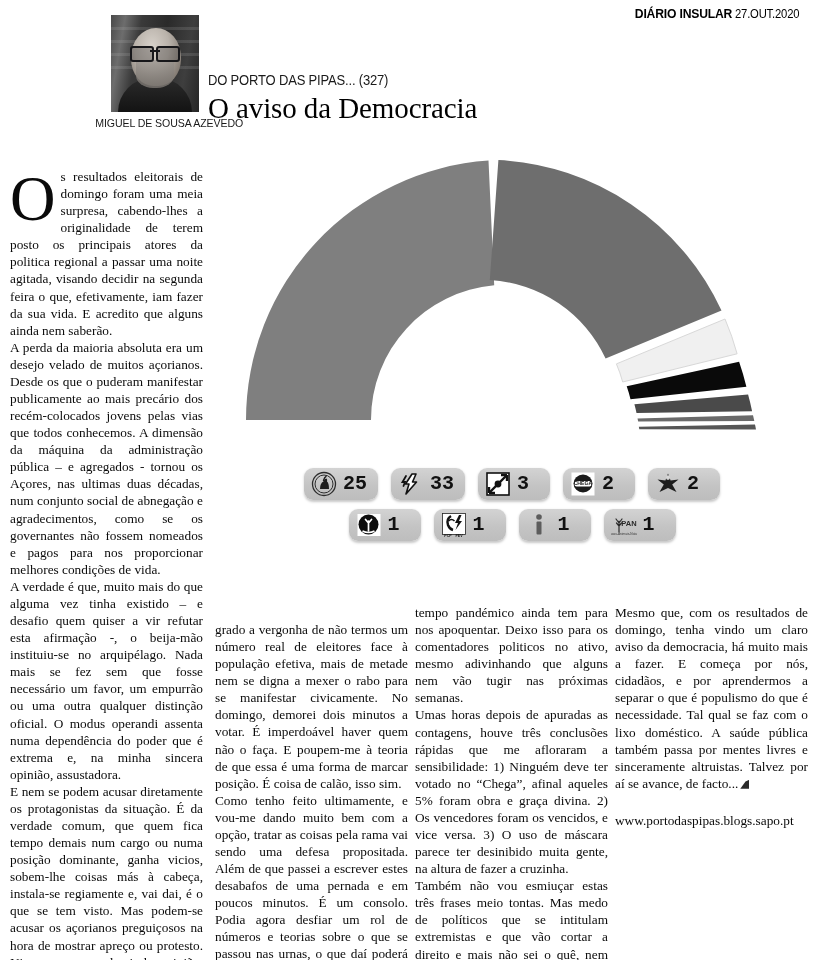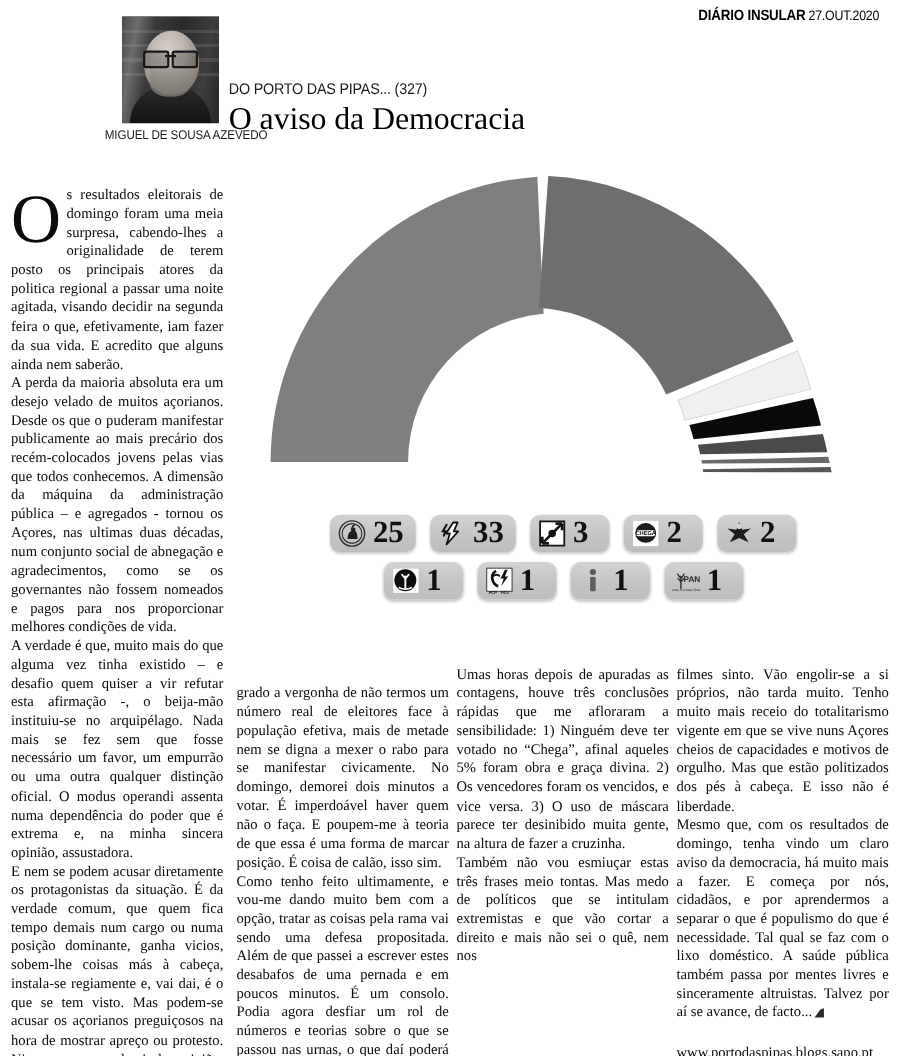--- a/index.html
+++ b/index.html
@@ -189,23 +189,23 @@
     display: flex;
     align-items: center;
     gap: 6px;
     background: linear-gradient(180deg, #d3d3d3 0%, #c4c4c4 55%, #bdbdbd 100%);
     border-radius: 9px;
     padding: 3px 11px 3px 7px;
     box-shadow: 0 1.5px 2.5px rgba(0,0,0,0.22);
     min-width: 54px;
   }
   .badge .seats {
-    font-family: Liberation Serif, serif;
+    font-family: Liberation Mono, monospace;
     font-weight: bold;
-    font-size: 28px;
+    font-size: 20px;
     line-height: 1;
     color: #111;
   }
   .badge .logo {
     width: 26px;
     height: 26px;
     flex: 0 0 26px;
     display: flex;
     align-items: center;
     justify-content: flex-end;
@@ -438,23 +438,23 @@
     <p>A verdade é que, muito mais do que alguma vez tinha existido – e desafio quem quiser a vir refutar esta afirmação -, o beija-mão instituiu-se no arquipélago. Nada mais se fez sem que fosse necessário um favor, um empurrão ou uma outra qualquer distinção oficial. O modus operandi assenta numa dependência do poder que é extrema e, na minha sincera opinião, assustadora.</p>
     <p>E nem se podem acusar diretamente os protagonistas da situação. É da verdade comum, que quem fica tempo demais num cargo ou numa posição dominante, ganha vicios, sobem-lhe coisas más à cabeça, instala-se regiamente e, vai dai, é o que se tem visto. Mas podem-se acusar os açorianos preguiçosos na hora de mostrar apreço ou protesto. Nisso, nunca mudarei de opinião. Mau</p>
   </div>
 
   <div class="col col-2">
     <p>grado a vergonha de não termos um número real de eleitores face à população efetiva, mais de metade nem se digna a mexer o rabo para se manifestar civicamente. No domingo, demorei dois minutos a votar. É imperdoável haver quem não o faça. E poupem-me à teoria de que essa é uma forma de marcar posição. É coisa de calão, isso sim.</p>
     <p>Como tenho feito ultimamente, e vou-me dando muito bem com a opção, tratar as coisas pela rama vai sendo uma defesa propositada. Além de que passei a escrever estes desabafos de uma pernada e em poucos minutos. É um consolo. Podia agora desfiar um rol de números e teorias sobre o que se passou nas urnas, o que daí poderá resultar e as agruras que o</p>
   </div>
 
   <div class="col col-3">
+    <p>tempo pandémico ainda tem para nos apoquentar. Deixo isso para os comentadores politicos no ativo, mesmo adivinhando que alguns nem vão tugir nas próximas semanas.</p>
     <p>Umas horas depois de apuradas as contagens, houve três conclusões rápidas que me afloraram a sensibilidade: 1) Ninguém deve ter votado no “Chega”, afinal aqueles 5% foram obra e graça divina. 2) Os vencedores foram os vencidos, e vice versa. 3) O uso de máscara parece ter desinibido muita gente, na altura de fazer a cruzinha.</p>
     <p>Também não vou esmiuçar estas três frases meio tontas. Mas medo de políticos que se intitulam extremistas e que vão cortar a direito e mais não sei o quê, nem nos</p>
   </div>
 
   <div class="col col-4">
-    <p>filmes sinto. Vão engolir-se a si próprios, não tarda muito. Tenho muito mais receio do totalitarismo vigente em que se vive nuns Açores cheios de capacidades e motivos de orgulho. Mas que estão politizados dos pés à cabeça. E isso não é liberdade.</p>
     <p><span>Mesmo que, com os resultados de domingo, tenha vindo um claro aviso da democracia, há muito mais a fazer. E começa por nós, cidadãos, e por aprendermos a separar o que é populismo do que é necessidade. Tal qual se faz com o lixo doméstico. A saúde pública também passa por mentes livres e sinceramente altruistas. Talvez por aí se avance, de facto...</span><span class="endmark"></span></p>
     <div class="url-line">www.portodaspipas.blogs.sapo.pt</div>
   </div>
 
 </div>
 
 </body></html>

